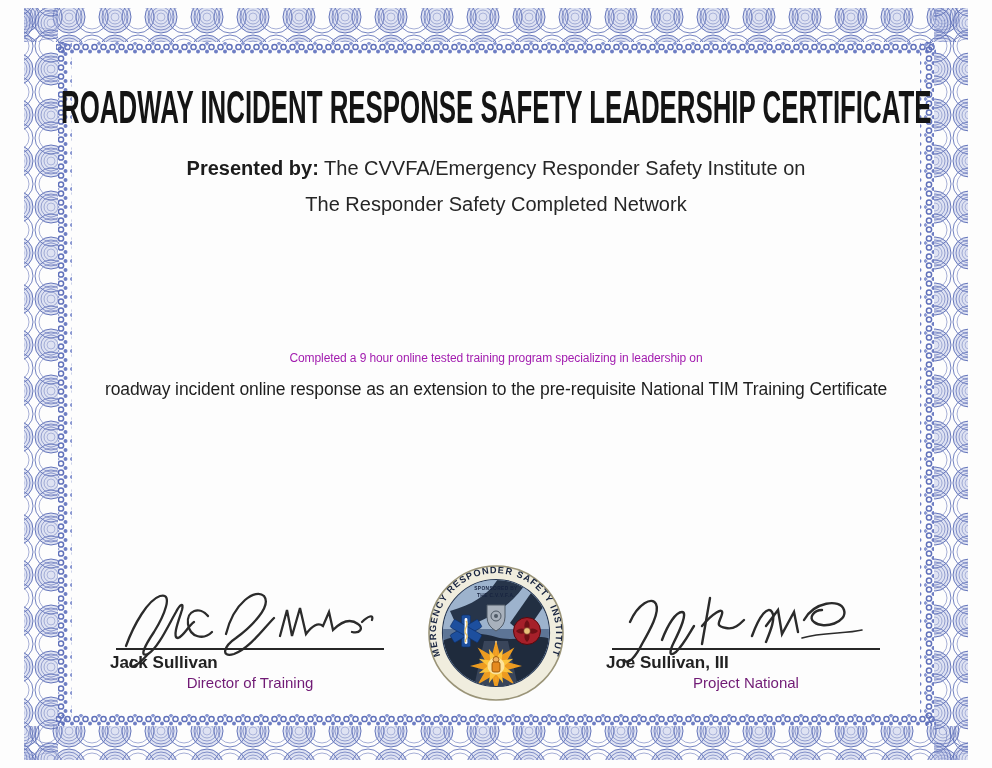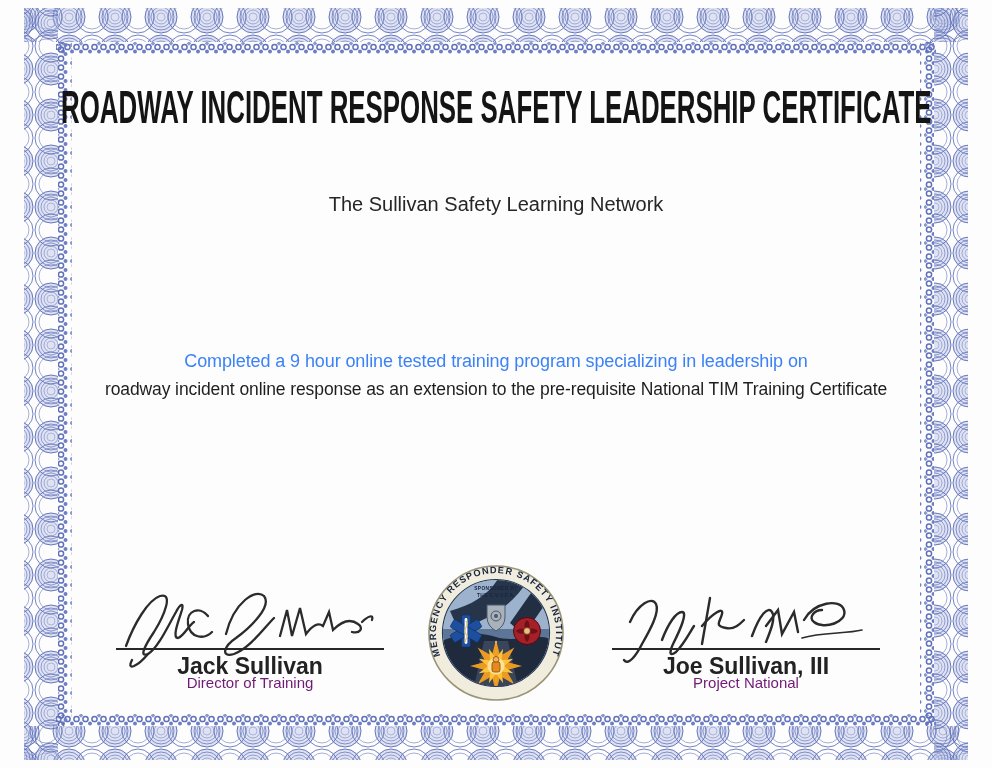--- a/index.html
+++ b/index.html
@@ -12,28 +12,28 @@
   .title-row{top:81px;display:flex;justify-content:center;}
   .title-row span{
     display:inline-block;font-size:47px;font-weight:bold;line-height:1.1;
     letter-spacing:0px;color:#141414;transform:scaleX(.55);transform-origin:50% 50%;
     white-space:nowrap;
   }
   .presented-1{top:157px;font-size:20px;color:#262626;}
   .presented-1 .lbl{font-weight:bold;color:#1c1c1c;}
   .presented-2{top:193px;font-size:20px;color:#262626;}
   .recipient{top:256px;font-size:46px;font-weight:bold;letter-spacing:.5px;color:#111;}
-  .body-line-1{top:351px;font-size:18px;color:#3b82f6;letter-spacing:-0.1px;}
+  .body-line-1{top:351px;font-size:12px;color:#a21caf;letter-spacing:-0.1px;}
   .body-line-2{top:379px;font-size:17.5px;color:#1e1e1e;letter-spacing:-0.1px;}
   .sig-block{position:absolute;top:582px;width:280px;height:120px;}
   .sig-left{left:110px;}
   .sig-right{left:606px;}
   .sig-script{position:absolute;left:0;top:0;}
   .sig-line{position:absolute;left:6px;right:6px;top:66px;height:2px;background:#272727;}
-  .sig-name{position:absolute;top:71px;width:100%;text-align:center;font-size:23px;font-weight:bold;color:#222;}
+  .sig-name{position:absolute;top:71px;width:100%;text-align:left;font-size:17px;font-weight:bold;color:#222;}
   .sig-role{position:absolute;top:92px;width:100%;text-align:center;font-size:15px;color:#701a75;}
   .seal{position:absolute;left:426px;top:563px;}
 </style>
 </head>
 <body>
 
 <div class="stage">
 
   <svg class="border-svg" width="992" height="768" viewBox="0 0 992 768" aria-hidden="true">
     <defs>
@@ -93,21 +93,22 @@
     <rect x="56" y="42" width="880" height="14" fill="url(#lh)"></rect>
     <rect x="56" y="712" width="880" height="14" fill="url(#lh)"></rect>
     <rect x="58" y="42" width="14" height="684" fill="url(#lv)"></rect>
     <rect x="920" y="42" width="14" height="684" fill="url(#lv)"></rect>
   </svg>
 
   <div class="abs title-row">
     <span>ROADWAY INCIDENT RESPONSE SAFETY LEADERSHIP CERTIFICATE</span>
   </div>
 
-  <div class="abs presented-2">The Sullivan Safety Learning Network</div>
+  <div class="abs presented-1"><span class="lbl">Presented by:</span><span> The CVVFA/Emergency Responder Safety Institute on</span></div>
+  <div class="abs presented-2">The Responder Safety Completed Network</div>
 
 
   <div class="abs body-line-1">Completed a 9 hour online tested training program specializing in leadership on</div>
   <div class="abs body-line-2">roadway incident online response as an extension to the pre-requisite National TIM Training Certificate</div>
 
   <div class="sig-block sig-left">
     <svg class="sig-script" width="280" height="86" viewBox="0 0 280 86" aria-hidden="true">
       <g fill="none" stroke="#1e1e1e" stroke-width="2.3" stroke-linecap="round" opacity="0.94">
         <path d="M16,64 C24,42 38,18 50,14 C64,10 54,34 44,50 C36,62 28,76 38,72 C48,66 58,44 66,30 C70,22 74,20 72,28 C68,40 62,56 68,56 C74,54 78,44 84,40"></path>
         <path d="M38,72 C28,84 16,90 22,78"></path>

